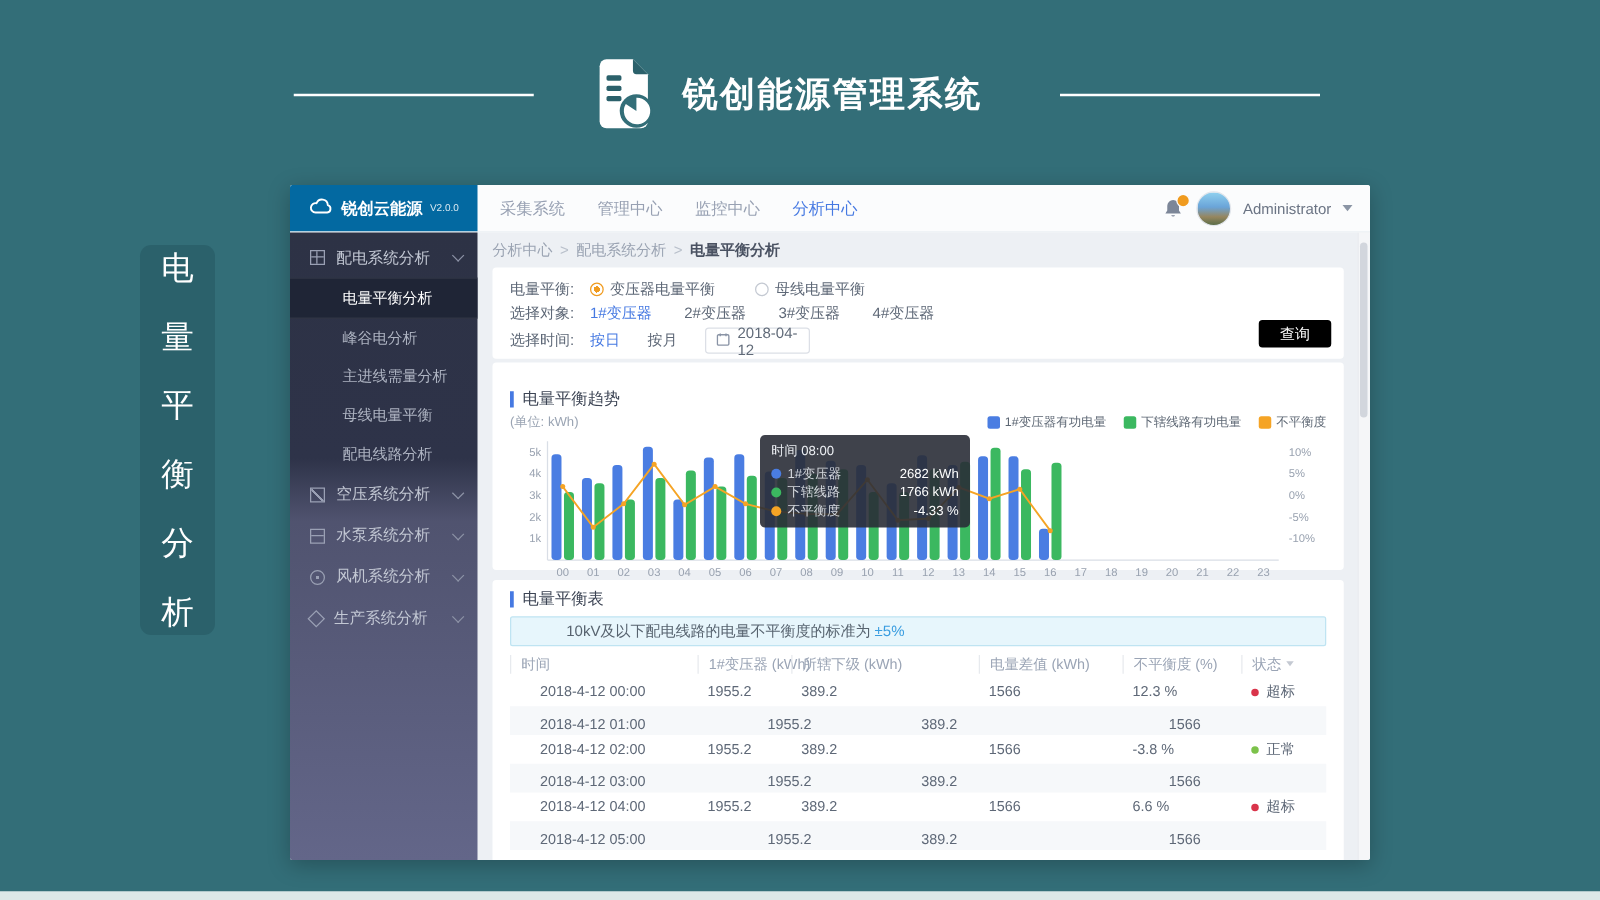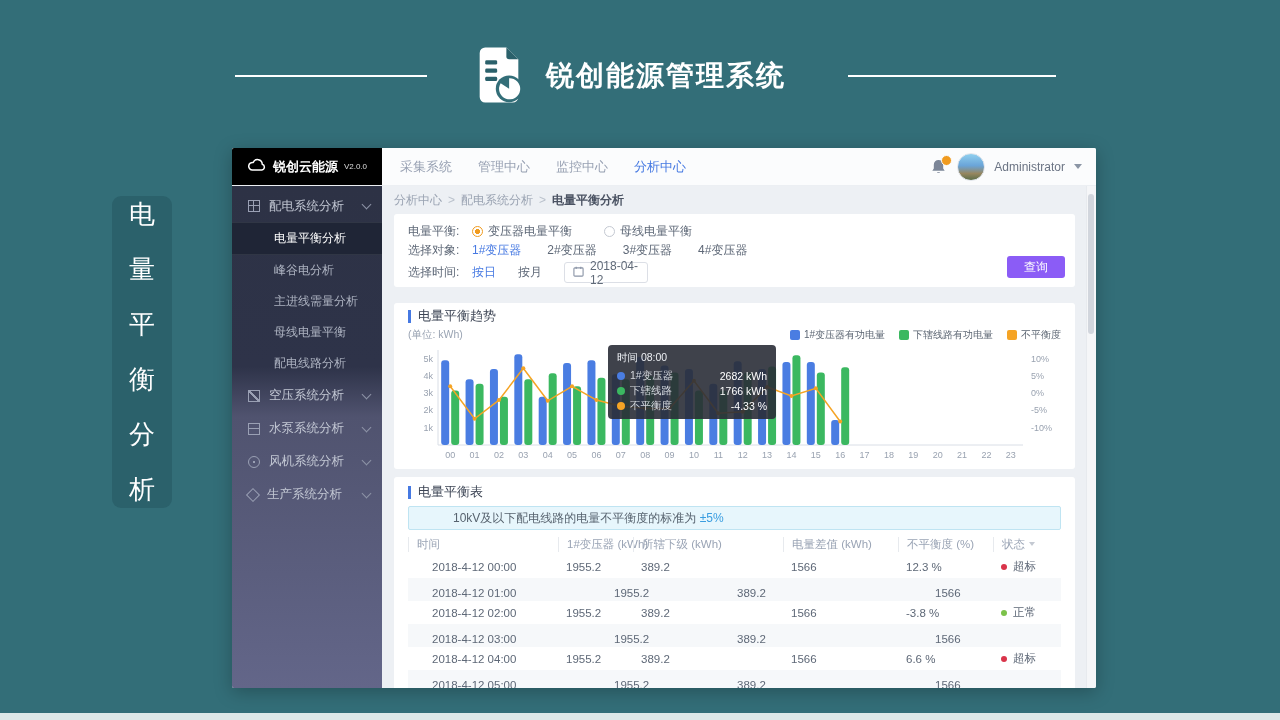--- a/index.html
+++ b/index.html
@@ -17,21 +17,21 @@
             background:#2b616b;border-radius:9px;display:flex;flex-direction:column;
             align-items:center;justify-content:center;gap:20px;color:#fff;font-size:26px;}
   .bottom-strip{position:absolute;left:0;bottom:0;width:100%;height:7px;background:#dde8e8;}
 
   
   .app{position:absolute;left:232px;top:148px;width:864px;height:540px;background:#edf0f4;
        overflow:hidden;border-radius:2px;box-shadow:0 4px 18px rgba(0,0,0,.25);
        display:flex;flex-direction:column;font-size:12px;color:#5e6877;}
   .navbar{height:37px;flex:0 0 37px;background:#fbfcfd;display:flex;align-items:center;
           border-bottom:1px solid #eceff3;}
-  .logo{width:150px;height:37px;background:#000000;color:#fff;display:flex;align-items:center;
+  .logo{width:150px;height:37px;background:#0369a1;color:#fff;display:flex;align-items:center;
         justify-content:center;gap:6px;}
   .logo-text{font-size:13px;font-weight:bold;}
   .logo-ver{font-size:8px;opacity:.85;}
   .nav-menu{display:flex;gap:26px;margin-left:18px;}
   .nav-item{font-size:13px;color:#98a1b3;cursor:pointer;}
   .nav-item.active{color:#4679e2;}
   .nav-right{margin-left:auto;display:flex;align-items:center;gap:9px;margin-right:14px;}
   .bell-wrap{position:relative;width:17px;height:18px;}
   .bell-badge{position:absolute;top:-3px;right:-4px;width:9px;height:9px;border-radius:50%;
               background:#f09b1f;border:1px solid #fbfcfd;}
@@ -82,29 +82,29 @@
   .f-label{width:64px;color:#5e6877;}
   .radio-opt{display:flex;align-items:center;gap:5px;margin-right:32px;cursor:pointer;}
   .radio{width:11px;height:11px;border-radius:50%;border:1px solid #c4c9d2;box-sizing:border-box;background:#fff;}
   .radio.on{border-color:#f09b1f;background:radial-gradient(circle 2.6px at 50% 50%,#f09b1f 98%,#fff 0);}
   .obj-opt{margin-right:26px;cursor:pointer;color:#5e6877;}
   .obj-opt.sel{color:#4679e2;}
   .mode-opt{margin-right:22px;cursor:pointer;}
   .mode-opt.sel{color:#4679e2;}
   .date-box{display:flex;align-items:center;gap:6px;border:1px solid #dcdfe6;border-radius:3px;
             height:21px;box-sizing:border-box;padding:0 8px;width:84px;background:#fff;color:#606a78;}
-  .query-btn{position:absolute;right:10px;bottom:9px;width:58px;height:22px;background:#8b5cf6;
+  .query-btn{position:absolute;right:10px;bottom:9px;width:58px;height:22px;background:#000000;
              color:#fff;border:none;border-radius:3px;font-size:12px;cursor:pointer;}
 
   
   .sec-title{display:flex;align-items:center;gap:7px;font-size:13px;color:#3c4454;}
   .sec-bar{width:3px;height:13px;background:#4679e2;}
 
   
-  .chart-panel{margin-top:16px;height:166px;padding:4px 14px;box-sizing:border-box;}
+  .chart-panel{margin-top:3px;height:166px;padding:20px 14px;box-sizing:border-box;}
   .chart-meta{display:flex;align-items:flex-start;margin-top:3px;height:15px;}
   .unit{font-size:10.5px;color:#9aa4b3;}
   .legend{margin-left:auto;display:flex;gap:14px;align-items:center;}
   .legend-item{display:flex;align-items:center;gap:4px;font-size:10px;color:#5c6673;}
   .legend-sw{width:10px;height:10px;border-radius:2px;}
   .chart-wrap{position:relative;margin-top:2px;}
   .tooltip{position:absolute;left:200px;top:0;width:150px;background:rgba(42,46,55,.9);
            border-radius:4px;padding:6px 9px;color:#fff;font-size:10.5px;z-index:5;}
   .tt-title{margin-bottom:3px;color:#eceff3;}
   .tt-row{display:flex;align-items:center;gap:5px;height:15px;}

